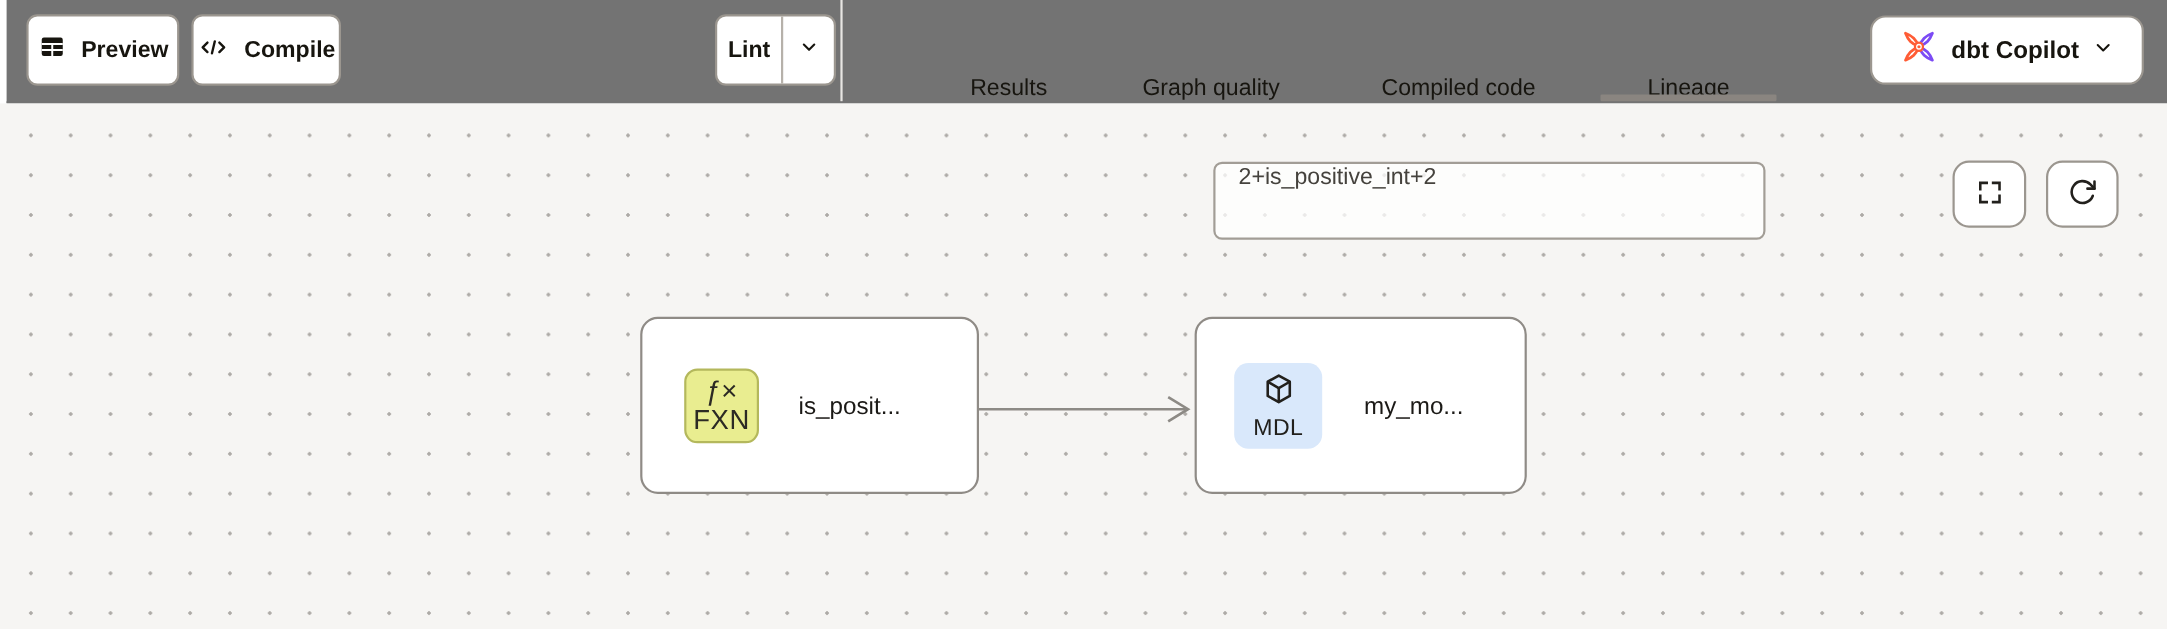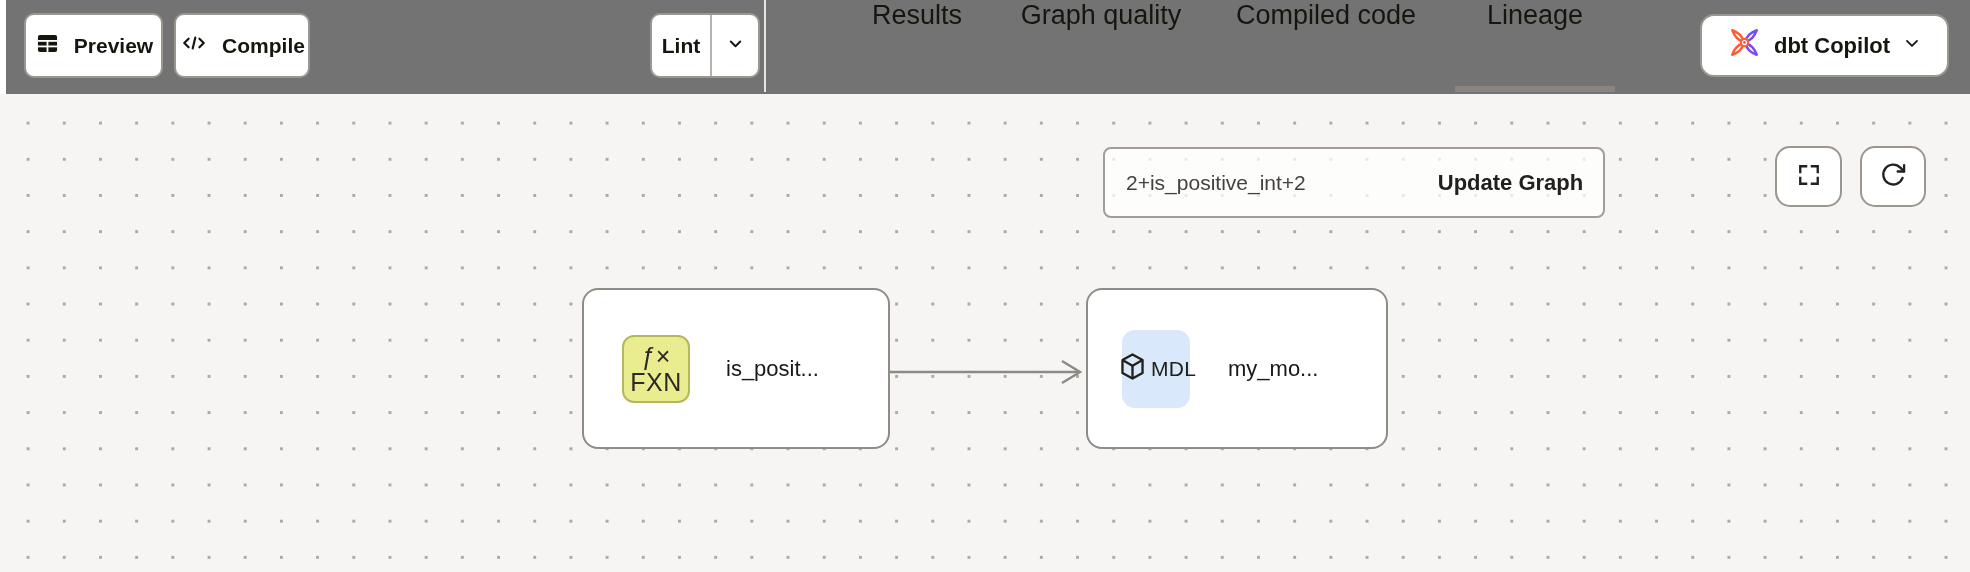--- a/index.html
+++ b/index.html
@@ -34,22 +34,22 @@
   #btn-lint { left:632px; width:110px; gap:0;margin-left:12px; }
   #btn-lint .split-main { flex:1; display:flex; align-items:center; justify-content:center; height:100%; }
   .split-sep { width:2px; height:100%; background:#dcd9d5; flex:none; }
   #btn-lint .split-sep { background:#b6b1aa; }
   .split-caret { width:46px; height:100%; display:flex; align-items:center; justify-content:center; flex:none; }
 
   .toolbar-sep { position:absolute; left:758px; top:0; width:2px; height:92px; background:#e8e6e3; }
 
   .tab {
     position:absolute; top:0; height:92px;
-    display:flex; align-items:flex-start; justify-content:center;
-    font-size:27px; font-weight:500; color:#17150f; cursor:pointer;
+    display:flex; align-items:flex-end; justify-content:center;
+    font-size:21px; font-weight:500; color:#17150f; cursor:pointer;
   }
   #tab-results       { left:855px;  width:112px; }
   #tab-code-quality  { left:1005px; width:180px; }
   #tab-compiled-code { left:1205px; width:230px; }
   #tab-lineage       { left:1449px; width:160px; }
   .tab-underline {
     position:absolute; left:1449px; bottom:0; width:160px; height:6px;
     background:#8a8580; border-radius:1px;
   }
 
@@ -62,21 +62,21 @@
   .canvas {
     position:absolute; left:0; top:94px; width:1970px; height:478px;
     background-color:#f6f5f3;
     background-image: radial-gradient(circle, #adaaa6 1.4px, transparent 1.6px);
     background-size: 36.2px 36.2px;
     background-position: 10px 11px;
   }
 
   .graph-control {
     position:absolute; left:1103px; top:53px; width:502px; height:71px;
-    display:flex; align-items:center;
+    display:flex; align-items:flex-start;
     background:rgba(255,255,255,0.74);
     border:2px solid #a29d96; border-radius:8px; overflow:hidden;
   }
   .graph-control input {
     flex:none; width:311px; border:none; outline:none; background:transparent;
     padding:0 0 0 21px; font-family:"Liberation Sans",sans-serif;
     font-size:21px; color:#45423d;
   }
   .graph-control .vsep { width:2px; background:#a29d96; flex:none; }
   .update-graph-btn {
@@ -105,23 +105,23 @@
   .badge-fxn {
     flex:none; width:68px; height:68px;
     background:#e9ed90; border:2px solid #b4b85c; border-radius:12px;
     display:flex; flex-direction:column; align-items:center; justify-content:center;
     color:#2c2a24; line-height:1.04;
   }
   .badge-fxn .fx-symbol { font-size:25px; font-weight:500; }
   .badge-fxn .fx-text   { font-size:25px; font-weight:500; letter-spacing:0.5px; }
 
   .badge-mdl {
-    flex:none; width:68px; height:78px;
+    flex:none; width:80px; height:78px;
     background:#d9e8fb; border-radius:13px;
-    display:flex; flex-direction:row; align-items:center; justify-content:center; gap:2px;
+    display:flex; flex-direction:column; align-items:center; justify-content:center; gap:2px;
     color:#22201c;
   }
   .badge-mdl .mdl-text { font-size:21px; font-weight:500; letter-spacing:0.3px; }
 
   .edge-svg { position:absolute; left:888px; top:262px; }
 </style>
 </head>
 <body>
 
 <div class="toolbar">
@@ -196,21 +196,20 @@
         </svg>
     </span>
   </button>
 </div>
 
 <div class="canvas">
 
   <div class="graph-control">
     <input type="text" value="2+is_positive_int+2" style="">
     <span class="vsep"></span>
-    <button class="update-graph-btn">Update Graph</button>
   </div>
 
   <button class="icon-btn" id="btn-fullscreen">
     <span>
       <svg width="28" height="28" viewBox="0 0 24 24" fill="none" stroke="#22201c" stroke-width="2" stroke-linecap="square">
         <path d="M9.5 4.5H4.5V9.5"></path>
           <path d="M14.5 4.5H19.5V9.5"></path>
         <path d="M9.5 19.5H4.5V14.5"></path>
           <path d="M14.5 19.5H19.5V14.5"></path>
       </svg>

